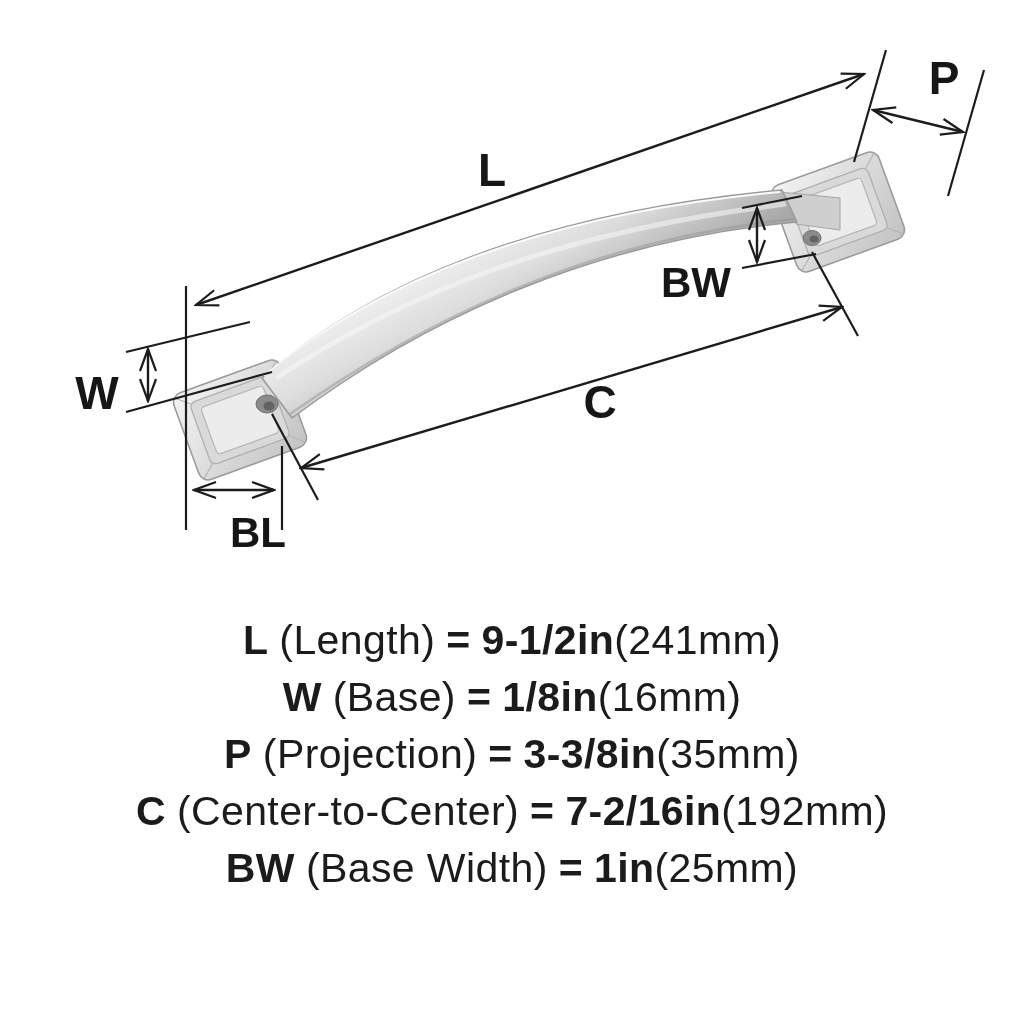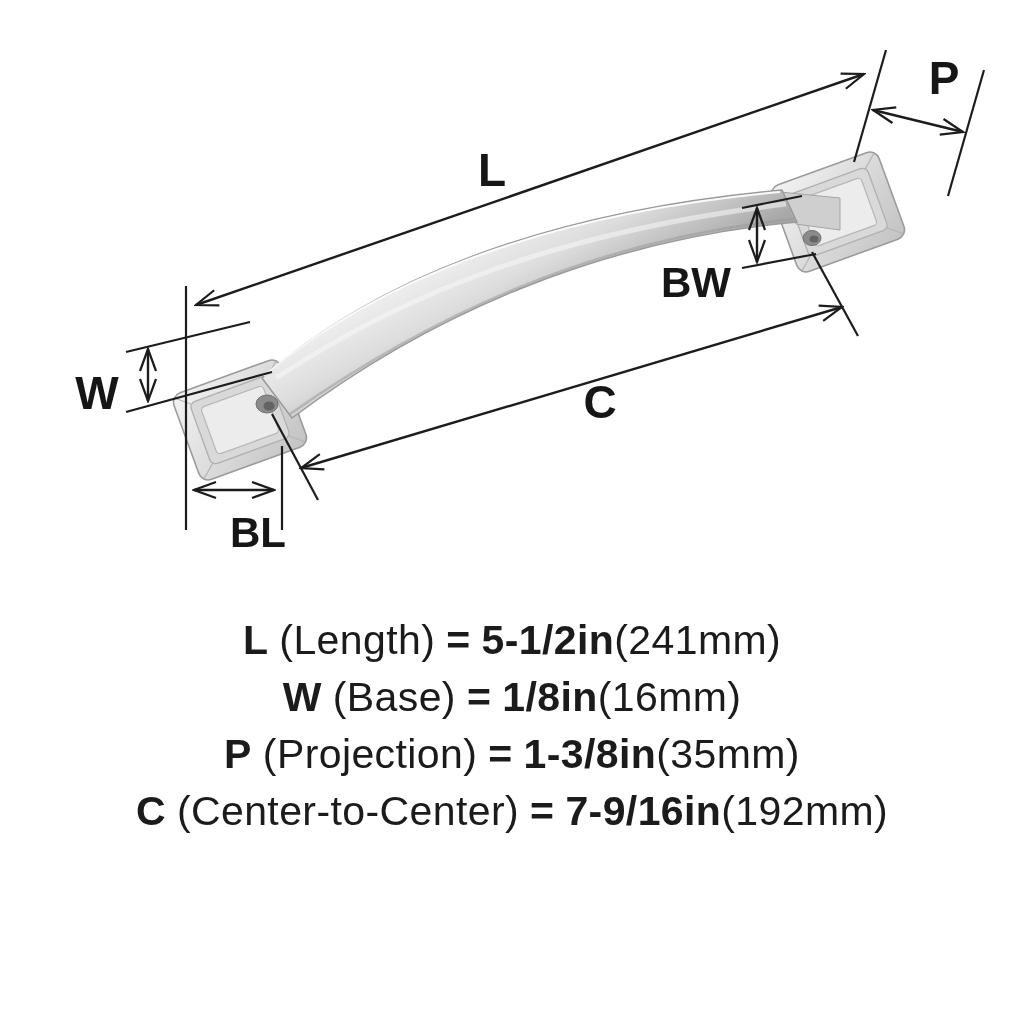--- a/index.html
+++ b/index.html
@@ -112,19 +112,20 @@
 
     <text class="lbl fs-big" x="492" y="186">L</text>
     <text class="lbl fs-big" x="97" y="409">W</text>
     <text class="lbl fs-big" x="944" y="94">P</text>
     <text class="lbl fs-big" x="600" y="418">C</text>
     <text class="lbl fs-med" x="696" y="297">BW</text>
     <text class="lbl fs-med" x="258" y="547">BL</text>
   </svg>
 
   <div class="specs">
-    <div class="spec-row"><span class="bold mr">L</span><span class="reg mr">(Length)</span><span class="bold mr">=</span><span class="bold">5-1/2in</span><span class="reg">(241mm)</span></div>
+    <div class="spec-row"><span class="bold mr">L</span><span class="reg mr">(Length)</span><span class="bold mr">=</span><span class="bold">9-1/2in</span><span class="reg">(241mm)</span></div>
     <div class="spec-row"><span class="bold mr">W</span><span class="reg mr">(Base)</span><span class="bold mr">=</span><span class="bold">1/8in</span><span class="reg">(16mm)</span></div>
-    <div class="spec-row"><span class="bold mr">P</span><span class="reg mr">(Projection)</span><span class="bold mr">=</span><span class="bold">1-3/8in</span><span class="reg">(35mm)</span></div>
-    <div class="spec-row"><span class="bold mr">C</span><span class="reg mr">(Center-to-Center)</span><span class="bold mr">=</span><span class="bold">7-9/16in</span><span class="reg">(192mm)</span></div>
+    <div class="spec-row"><span class="bold mr">P</span><span class="reg mr">(Projection)</span><span class="bold mr">=</span><span class="bold">3-3/8in</span><span class="reg">(35mm)</span></div>
+    <div class="spec-row"><span class="bold mr">C</span><span class="reg mr">(Center-to-Center)</span><span class="bold mr">=</span><span class="bold">7-2/16in</span><span class="reg">(192mm)</span></div>
+    <div class="spec-row"><span class="bold mr">BW</span><span class="reg mr">(Base Width)</span><span class="bold mr">=</span><span class="bold">1in</span><span class="reg">(25mm)</span></div>
   </div>
 
 </div>
 
 </body></html>

